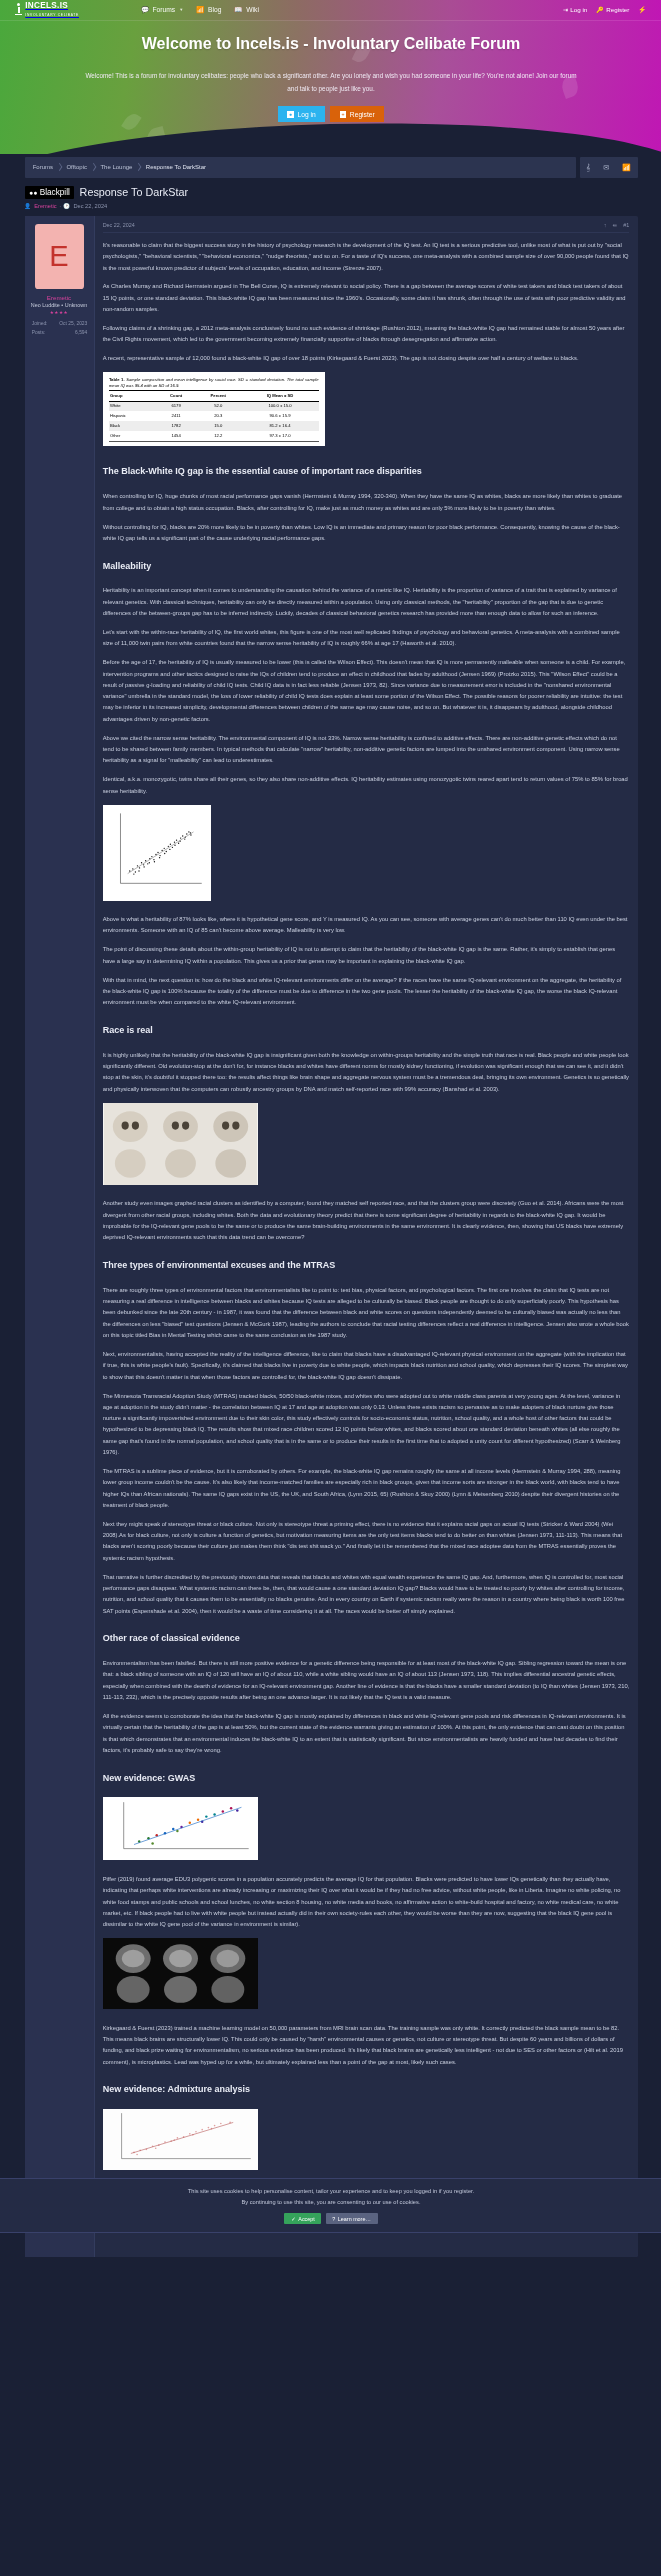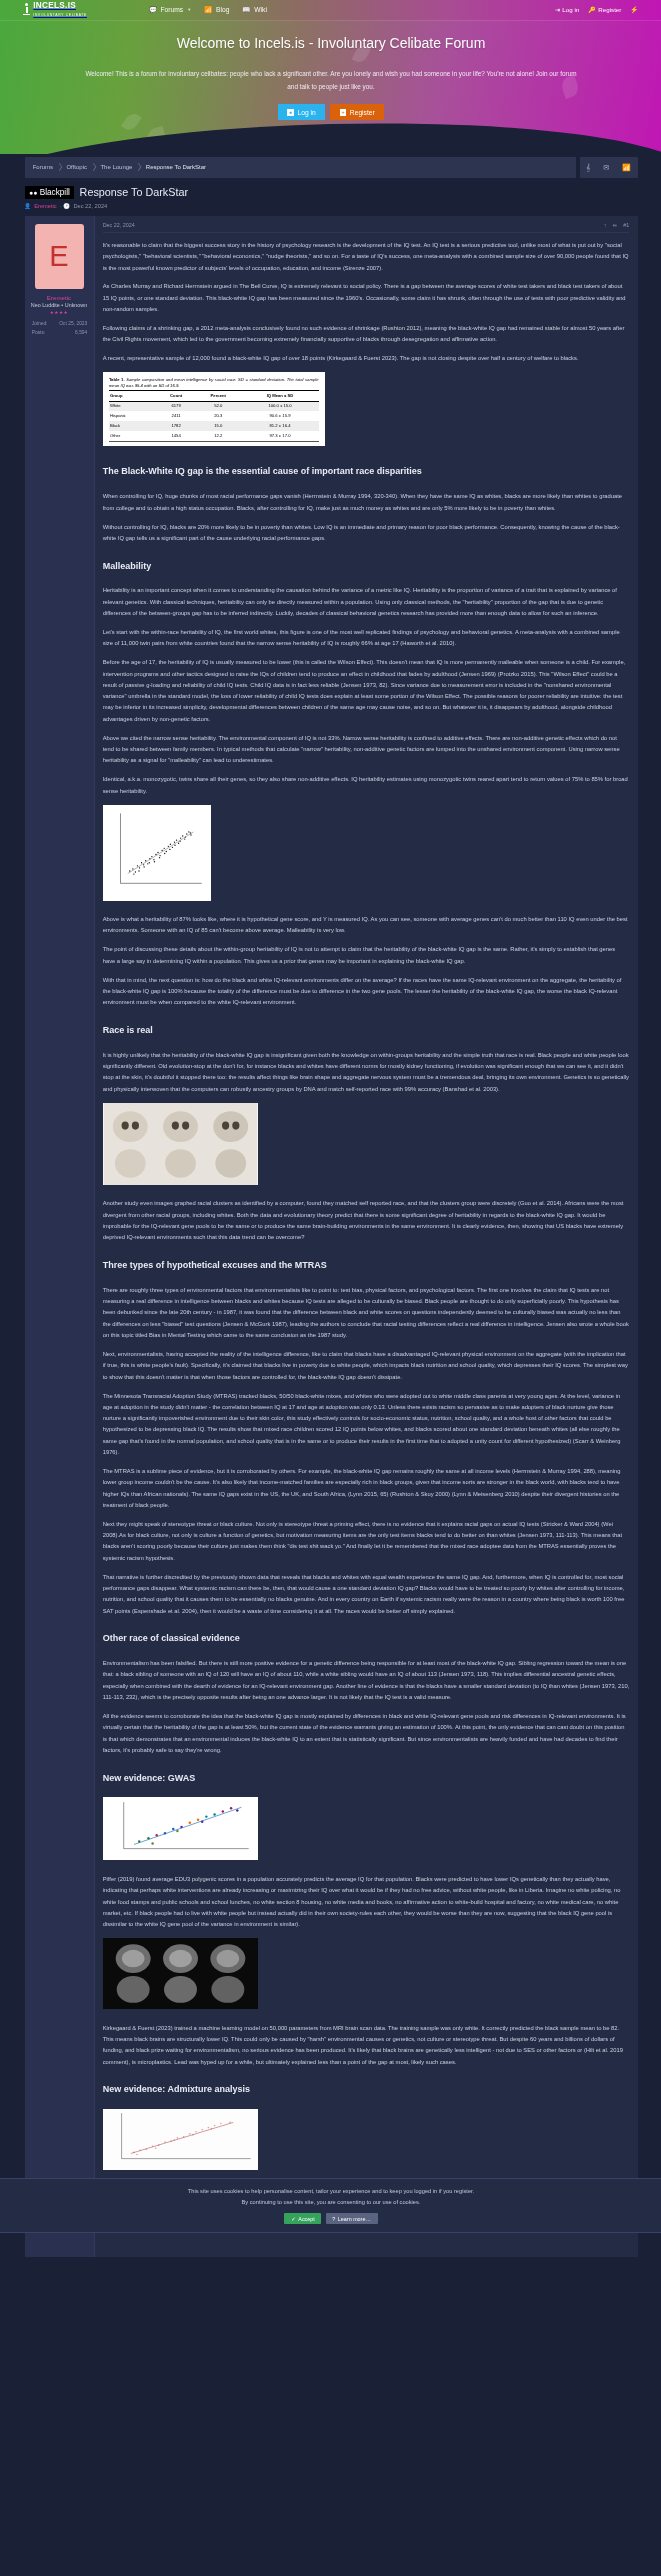--- a/index.html
+++ b/index.html
@@ -11,21 +11,21 @@
   }
   body { width: 662px; overflow-x: hidden; position: relative; }
 
   
   .topbar {
     position: relative;
     height: 20.6px;
     background: linear-gradient(90deg, #4aa83c 0%, #6b9a3f 22%, #8d6b63 45%, #a94c94 68%, #c016b4 100%);
     display: flex;
     align-items: center;
-    padding: 0 23px;
+    padding: 0 15px;
     border-bottom: 0.5px solid rgba(255,255,255,.12);
   }
   .logo { display: flex; align-items: center; gap: 3.1px; }
   .logo-mark { width: 7.2px; height: 14.4px; position: relative; }
   .logo-mark .head { width: 3.1px; height: 3.1px; border-radius: 50%; background: #fff; position: absolute; left: 2.1px; top: 0.5px;}
   .logo-mark .body { width: 2.1px; height: 6.7px; background: #fff; position: absolute; left: 2.6px; top: 4.1px;}
   .logo-mark .base { width: 7.2px; height: 1px; background: #fff; position: absolute; left: 0; top: 11.3px;}
   .logo-text { line-height: 1; }
   .logo-title { font-size: 8.2px; font-weight: bold; color: #fff; letter-spacing: 0.3px; }
   .logo-sub { font-size: 3.3px; color: #fff; letter-spacing: 0.7px; margin-top: 1px; }
@@ -45,21 +45,21 @@
     text-align: center;
     overflow: hidden;
   }
   .hero::after {
     content:""; position:absolute; left:-5%; right:-5%; bottom:-32px; height:62px;
     background:#1a2035; border-radius: 50% / 100% 100% 0 0;
     transform: rotate(-1.4deg);
   }
   .hero-deco { position: absolute; opacity: .12; }
   .hero h1 {
-    font-size: 14px; font-weight: 400; color: #fff; padding-top: 14.4px;
+    font-size: 16px; font-weight: 700; color: #fff; padding-top: 14.4px;
     text-shadow: 0 0.5px 1.5px rgba(0,0,0,.2);
   }
   .hero p {
     max-width: 495px; margin: 17.5px auto 0; font-size: 6.4px; line-height: 1.9;
     color: #f0eaf4;
   }
   .hero-btns { margin-top: 11.3px; display: flex; justify-content: center; gap: 5.2px; position: relative; z-index: 3;}
   .btn {
     border: 0; font-size: 6.7px; color: #fff; padding: 4.6px 9.3px;
     display: flex; align-items: center; gap: 3.6px; cursor: pointer;
@@ -443,21 +443,21 @@
               <ellipse cx="140" cy="44" rx="7" ry="8"></ellipse>
                 <ellipse cx="160" cy="44" rx="7" ry="8"></ellipse>
               <ellipse cx="238" cy="44" rx="7" ry="8"></ellipse>
                 <ellipse cx="258" cy="44" rx="7" ry="8"></ellipse>
             </g>
           </svg>
         </div>
 
         <p>Another study even images graphed racial clusters as identified by a computer, found they matched self reported race, and that the clusters group were discretely (Guo et al. 2014). Africans were the most divergent from other racial groups, including whites. Both the data and evolutionary theory predict that there is some significant degree of heritability in regards to the black-white IQ gap. It would be improbable for the IQ-relevant gene pools to be the same or to produce the same brain-building environments in the same environment. It is clearly evidence, then, showing that US blacks have extremely deprived IQ-relevant environments such that this data trend can be overcome?</p>
 
-        <h3>Three types of hypothetical excuses and the MTRAS</h3>
+        <h3>Three types of environmental excuses and the MTRAS</h3>
         <p>There are roughly three types of environmental factors that environmentalists like to point to: test bias, physical factors, and psychological factors. The first one involves the claim that IQ tests are not measuring a real difference in intelligence between blacks and whites because IQ tests are alleged to be culturally be biased. Black people are thought to do only superficially poorly. This hypothesis has been debunked since the late 20th century - in 1987, it was found that the difference between black and white scores on questions independently deemed to be culturally biased was actually no less than the differences on less "biased" test questions (Jensen &amp; McGurk 1987), leading the authors to conclude that racial testing differences reflect a real difference in intelligence. Jensen also wrote a whole book on this topic titled Bias in Mental Testing which came to the same conclusion as the 1987 study.</p>
         <p>Next, environmentalists, having accepted the reality of the intelligence difference, like to claim that blacks have a disadvantaged IQ-relevant physical environment on the aggregate (with the implication that if true, this is white people's fault). Specifically, it's claimed that blacks live in poverty due to white people, which impacts black nutrition and school quality, which depresses their IQ scores. The simplest way to show that this doesn't matter is that when those factors are controlled for, the black-white IQ gap doesn't dissipate.</p>
         <p>The Minnesota Transracial Adoption Study (MTRAS) tracked blacks, 50/50 black-white mixes, and whites who were adopted out to white middle class parents at very young ages. At the level, variance in age at adoption in the study didn't matter - the correlation between IQ at 17 and age at adoption was only 0.13. Unless there exists racism so pervasive as to make adopters of black nurture give those nurture a significantly impoverished environment due to their skin color, this study effectively controls for socio-economic status, nutrition, school quality, and a whole host of other factors that could be hypothesized to be depressing black IQ. The results show that mixed race children scored 12 IQ points below whites, and blacks scored about one standard deviation beneath whites (all else roughly the same gap that's found in the normal population, and school quality that is in the same or to produce their results in the first time that to adopted a unity count for different hypothesized) (Scarr &amp; Weinberg 1976).</p>
         <p>The MTRAS is a sublime piece of evidence, but it is corroborated by others. For example, the black-white IQ gap remains roughly the same at all income levels (Herrnstein &amp; Murray 1994, 288), meaning lower group income couldn't be the cause. It's also likely that income-matched families are especially rich in black groups, given that income sorts are stronger in the black world, with blacks tend to have higher IQs than African nationals). The same IQ gaps exist in the US, the UK, and South Africa, (Lynn 2015, 65) (Rushton &amp; Skuy 2000) (Lynn &amp; Meisenberg 2010) despite their divergent histories on the treatment of black people.</p>
         <p>Next they might speak of stereotype threat or black culture. Not only is stereotype threat a priming effect, there is no evidence that it explains racial gaps on actual IQ tests (Stricker &amp; Ward 2004) (Wei 2008).As for black culture, not only is culture a function of genetics, but motivation measuring items are the only test items blacks tend to do better on than whites (Jensen 1973, 111-113). This means that blacks aren't scoring poorly because their culture just makes them think "dis test shit wack yo." And finally let it be remembered that the mixed race adoptee data from the MTRAS essentially proves the systemic racism hypothesis.</p>
         <p>That narrative is further discredited by the previously shown data that reveals that blacks and whites with equal wealth experience the same IQ gap. And, furthermore, when IQ is controlled for, most social performance gaps disappear. What systemic racism can there be, then, that would cause a one standard deviation IQ gap? Blacks would have to be treated so poorly by whites after controlling for income, nutrition, and school quality that it causes them to be essentially no blacks genuine. And in every country on Earth if systemic racism really were the reason in a country where being black is worth 100 free SAT points (Espenshade et al. 2004), then it would be a waste of time considering it at all. The races would be better off simply explained.</p>
 
         <h3>Other race of classical evidence</h3>
         <p>Environmentalism has been falsified. But there is still more positive evidence for a genetic difference being responsible for at least most of the black-white IQ gap. Sibling regression toward the mean is one that: a black sibling of someone with an IQ of 120 will have an IQ of about 110, while a white sibling would have an IQ of about 113 (Jensen 1973, 118). This implies differential ancestral genetic effects, especially when combined with the dearth of evidence for an IQ-relevant environment gap. Another line of evidence is that the blacks have a smaller standard deviation (to IQ than whites (Jensen 1973, 210, 111-113, 232), which is the precisely opposite results after being an one advance larger. It is not likely that the IQ test is a valid measure.</p>
         <p>All the evidence seems to corroborate the idea that the black-white IQ gap is mostly explained by differences in black and white IQ-relevant gene pools and risk differences in IQ-relevant environments. It is virtually certain that the heritability of the gap is at least 50%, but the current state of the evidence warrants giving an estimation of 100%. At this point, the only evidence that can cast doubt on this position is that which demonstrates that an environmental induces the black-white IQ to an extent that is statistically significant. But since environmentalists are heavily funded and have had decades to find their factors, it's probably safe to say they're wrong.</p>

